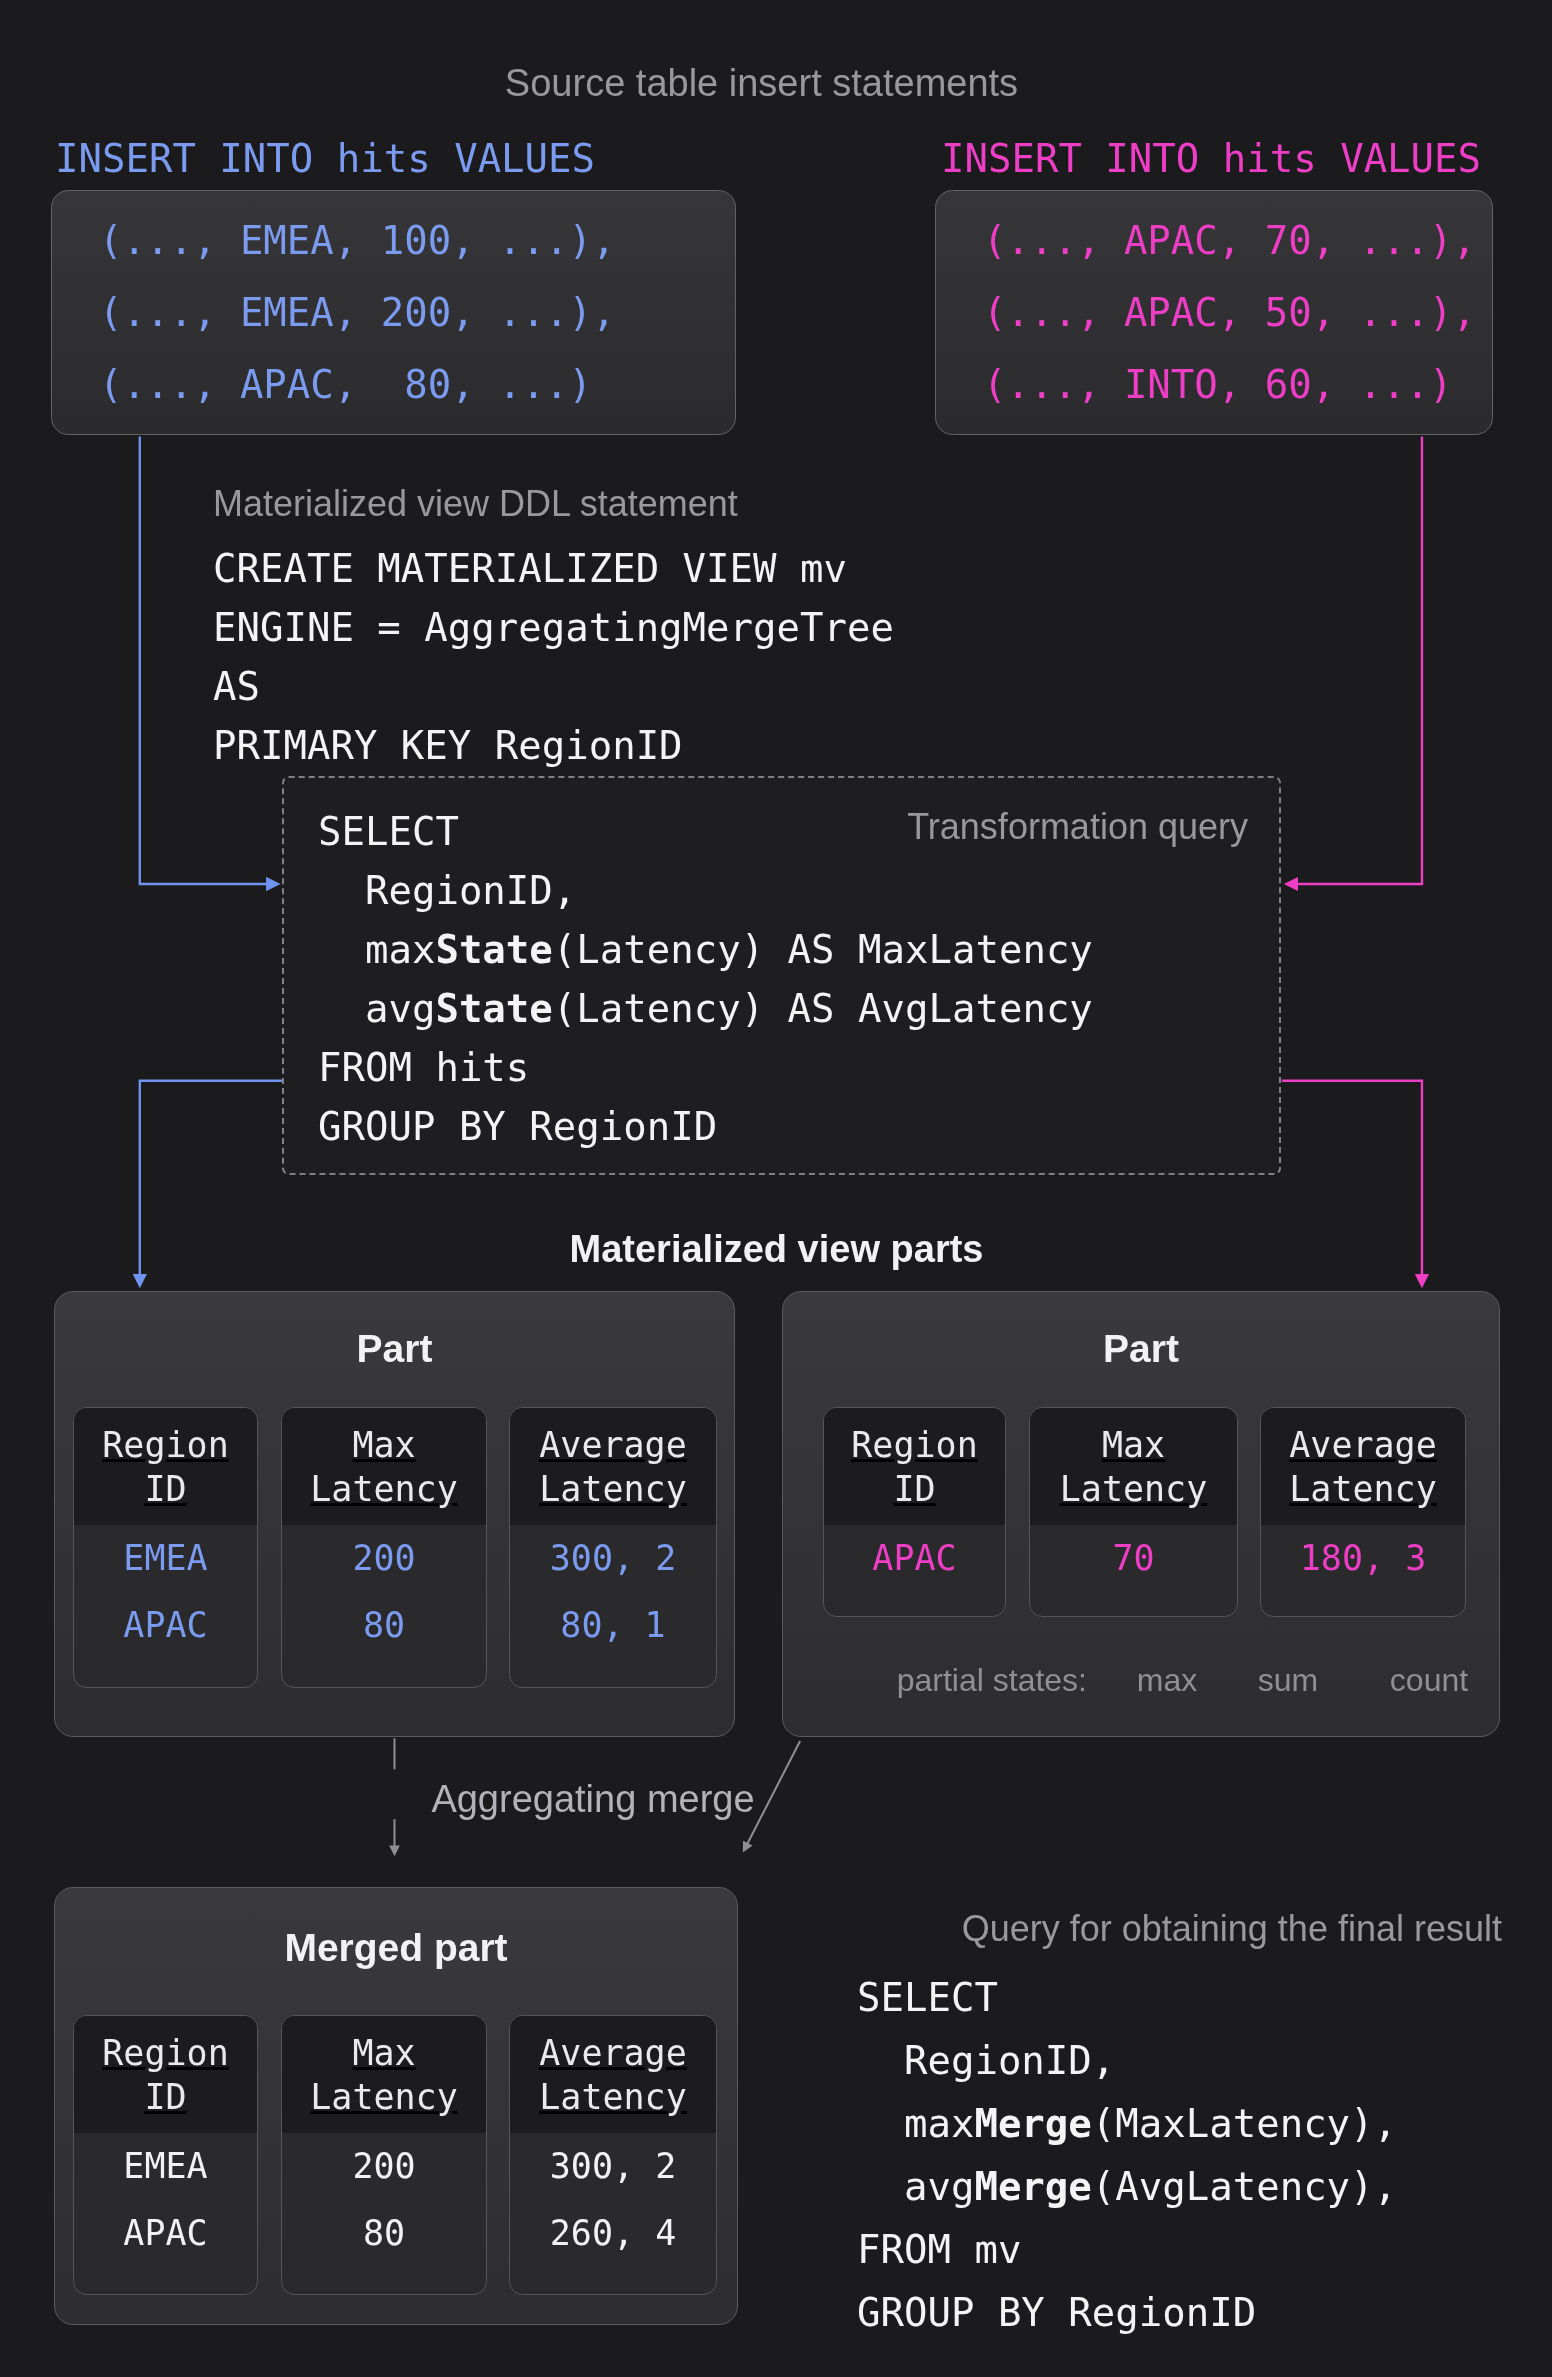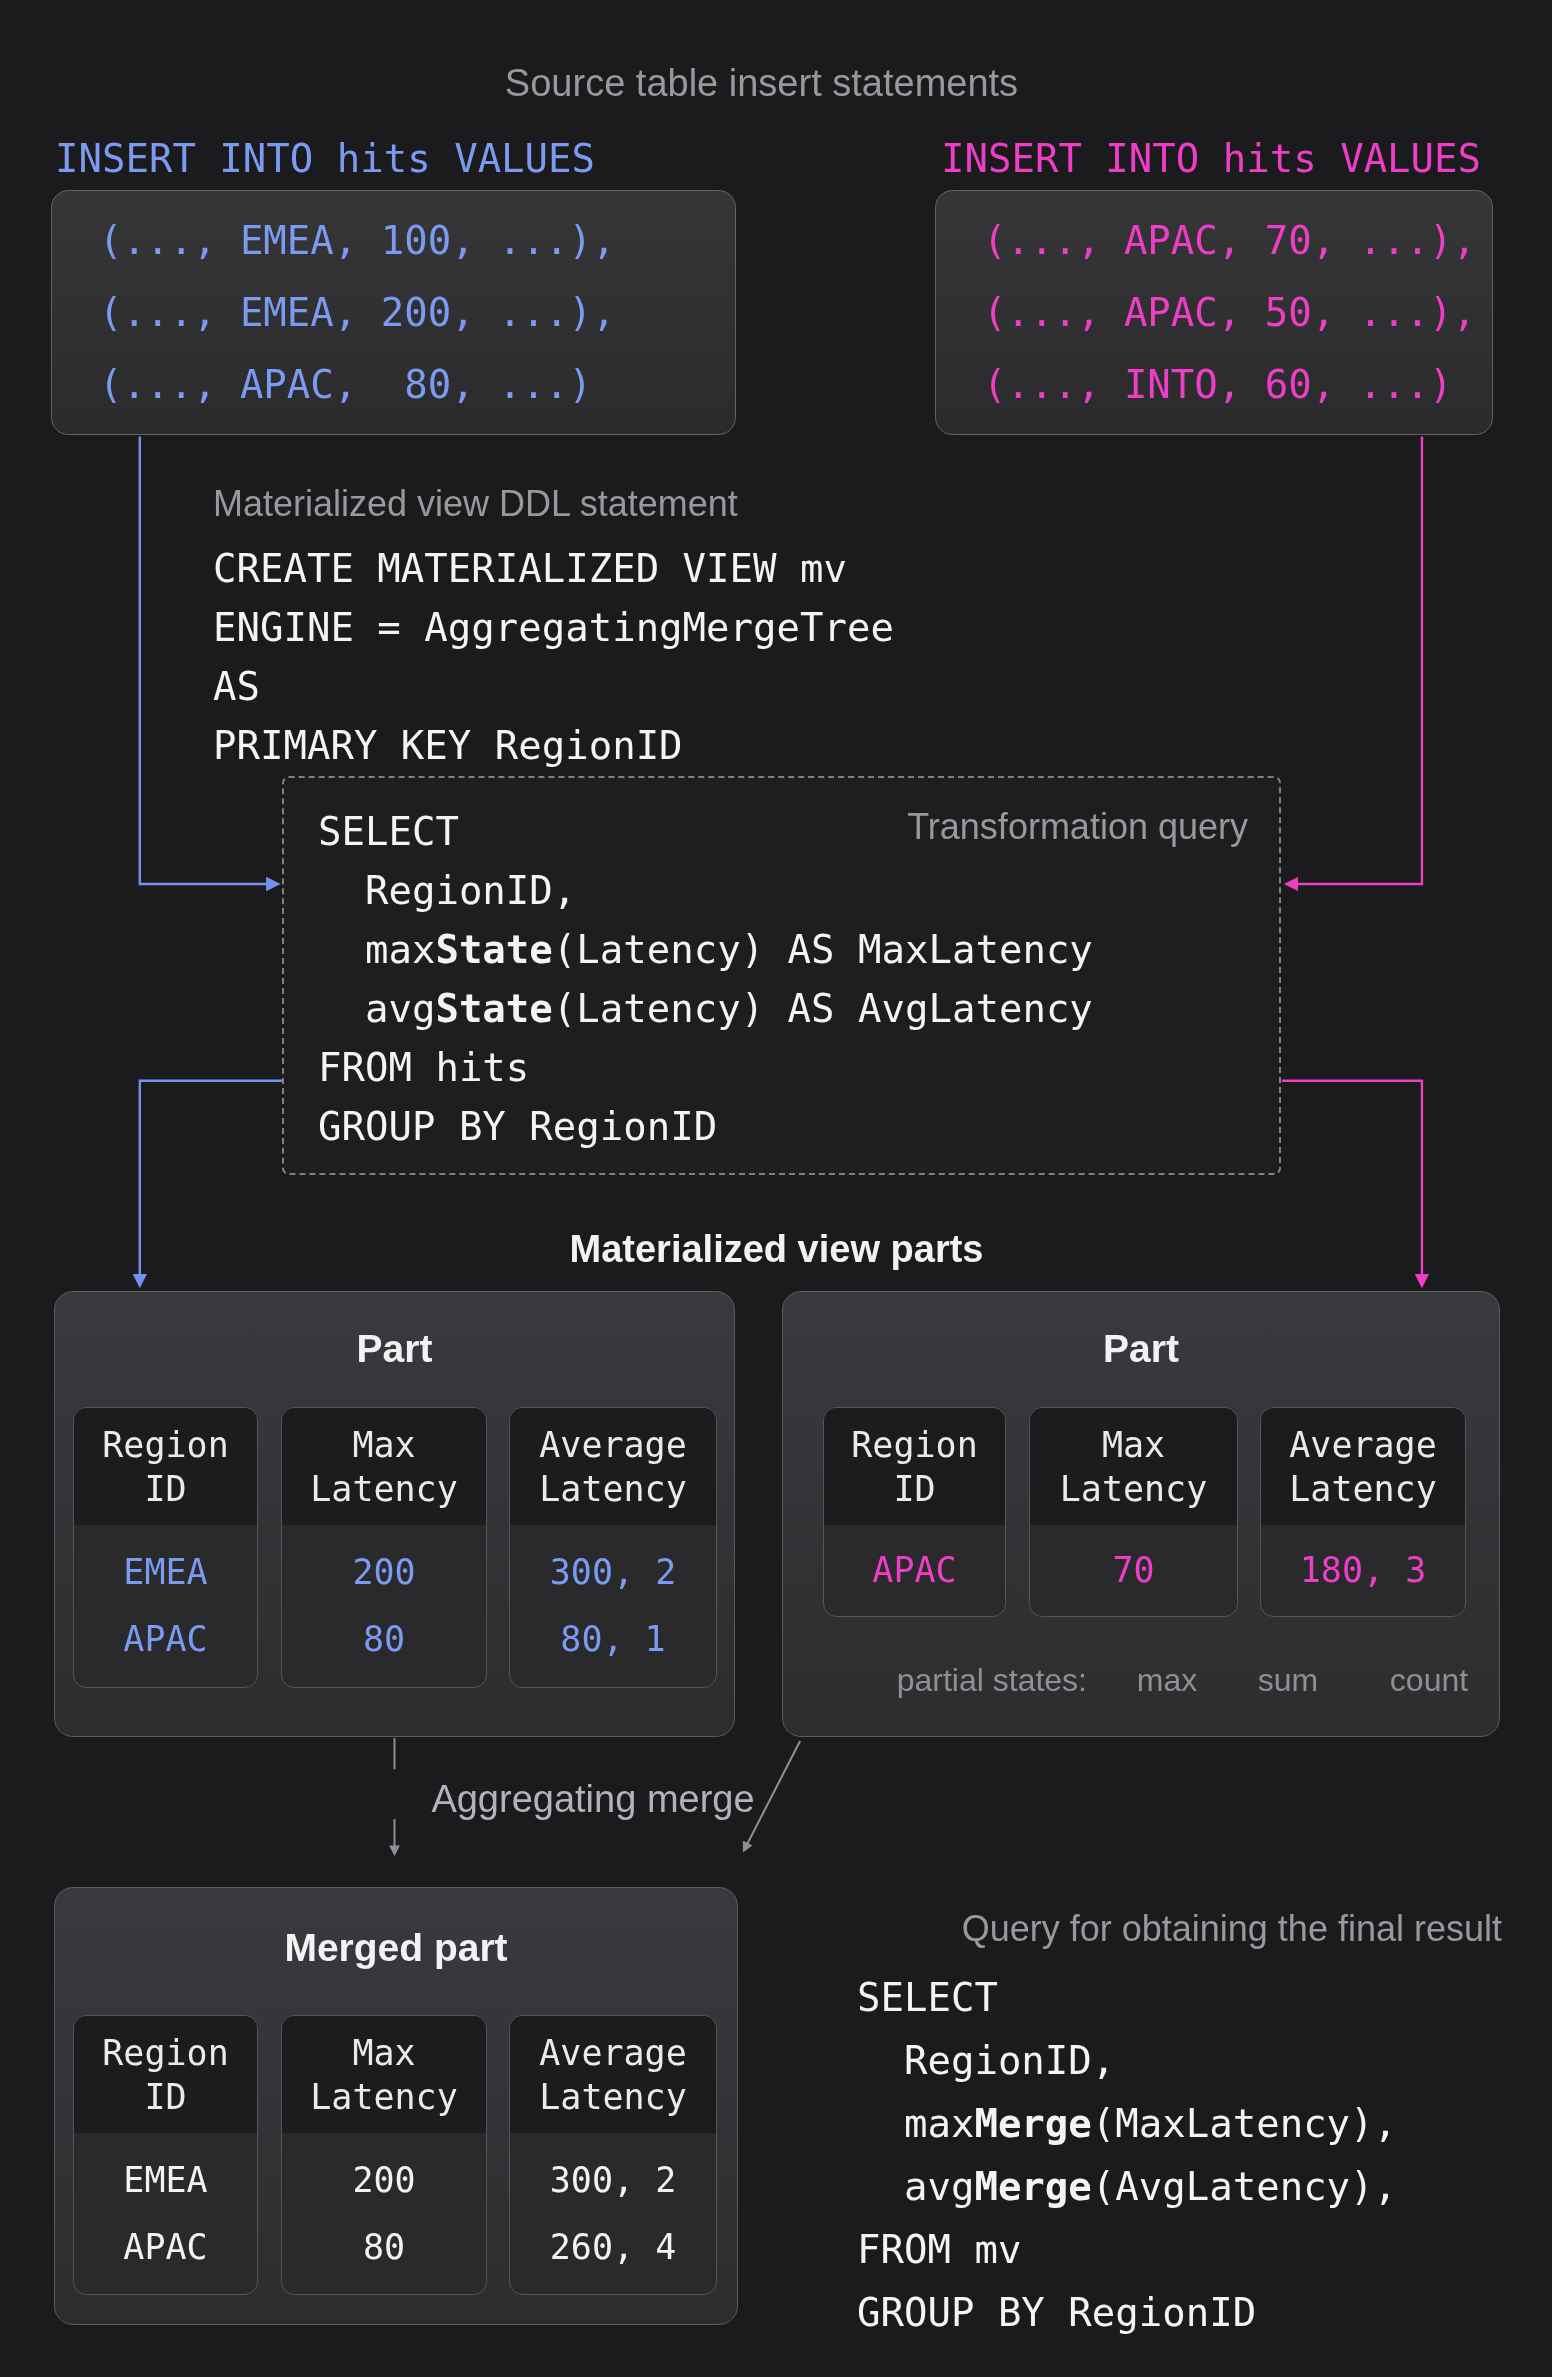--- a/index.html
+++ b/index.html
@@ -40,24 +40,24 @@
     background:linear-gradient(180deg,var(--boxtop) 0%,var(--boxbot) 100%);
   }
   .big-title{font-size:39px;font-weight:700;color:#f2f2f4;text-align:center;white-space:nowrap}
 
   .cell{
     border:1.3px solid #56565a;border-radius:13.5px;overflow:hidden;box-sizing:border-box;
     display:flex;flex-direction:column;background:var(--cellbody);
   }
   .cell-head{
     height:117px;flex:none;background:var(--cellhead);
-    display:flex;flex-direction:column;justify-content:center;align-items:center;
+    display:flex;flex-direction:column;justify-content:center;align-items:center;text-decoration:underline;
   }
   .cell-head div{font-size:35px;line-height:44px;color:#eaeaec;white-space:pre}
-  .cell-body{flex:1;display:flex;flex-direction:column;justify-content:center;align-items:center}
+  .cell-body{flex:1;display:flex;flex-direction:column;justify-content:flex-start;align-items:center}
   .cell-body div{font-size:35px;line-height:67px;white-space:pre}
   .white-vals div{color:#f2f2f4}
 
   .caption{font-size:32px;color:var(--graydim);white-space:nowrap}
 
   svg.overlay{position:absolute;left:0;top:0;pointer-events:none}
 </style>
 </head>
 <body>
 

